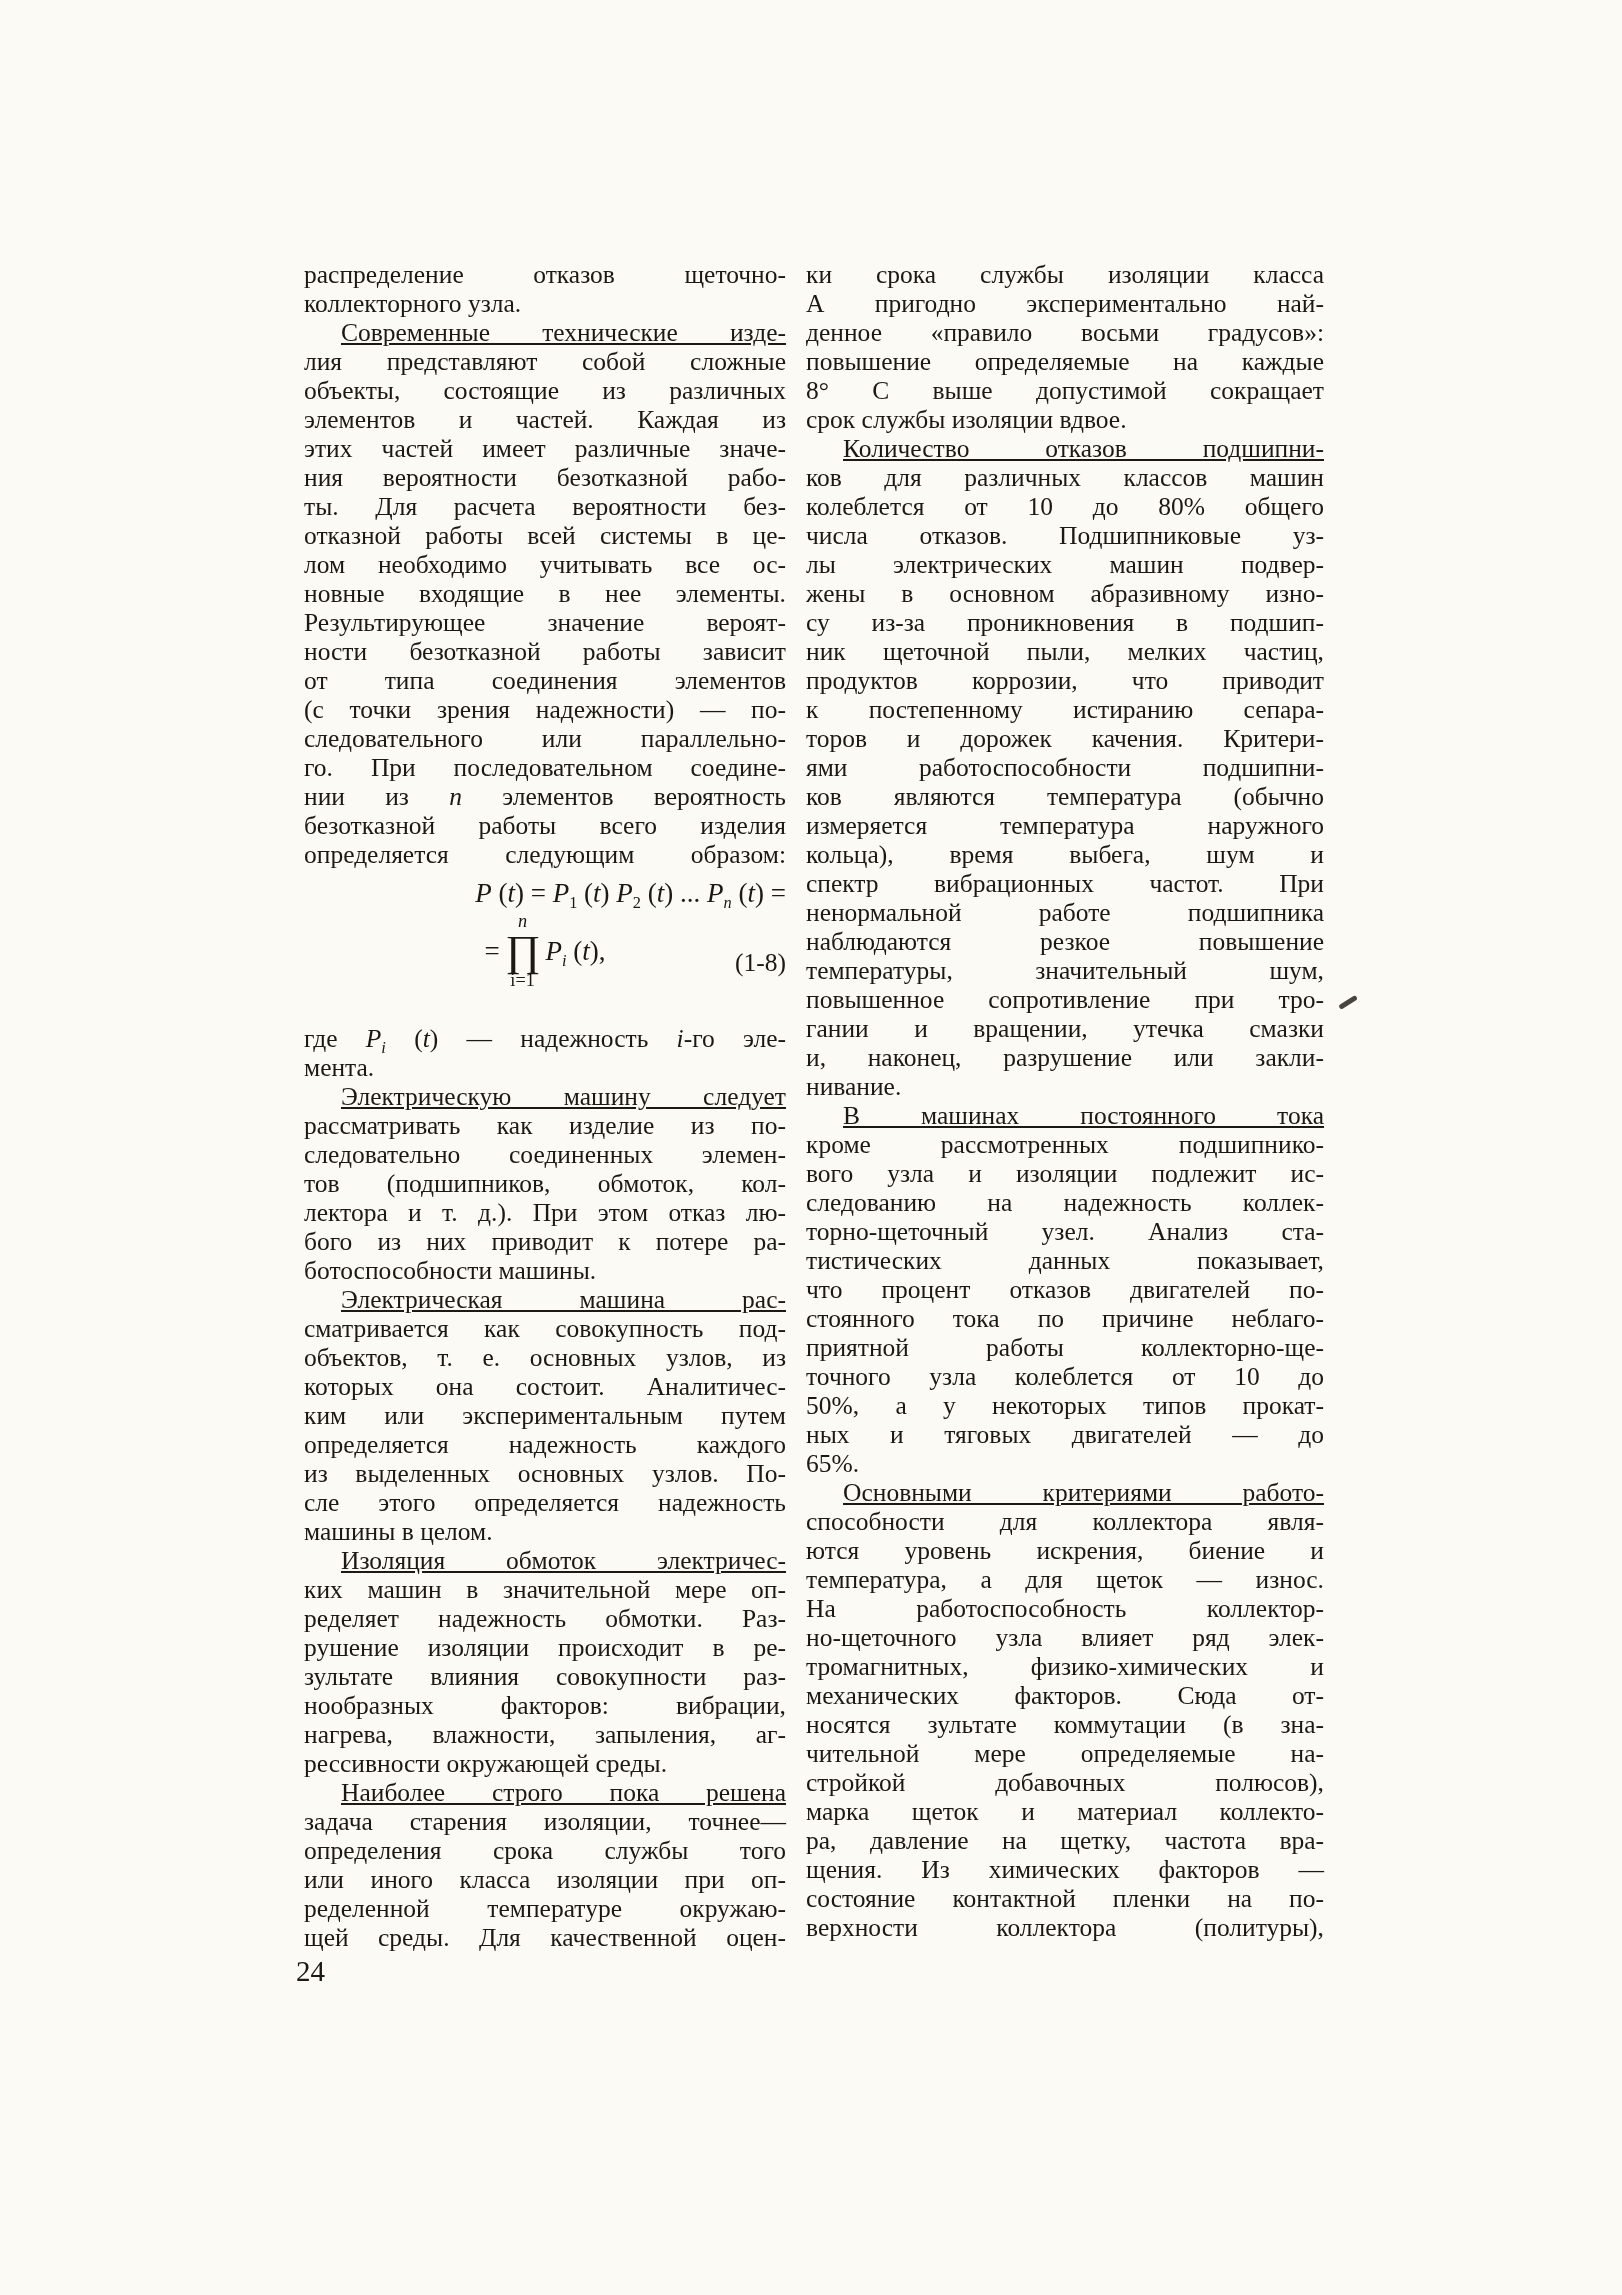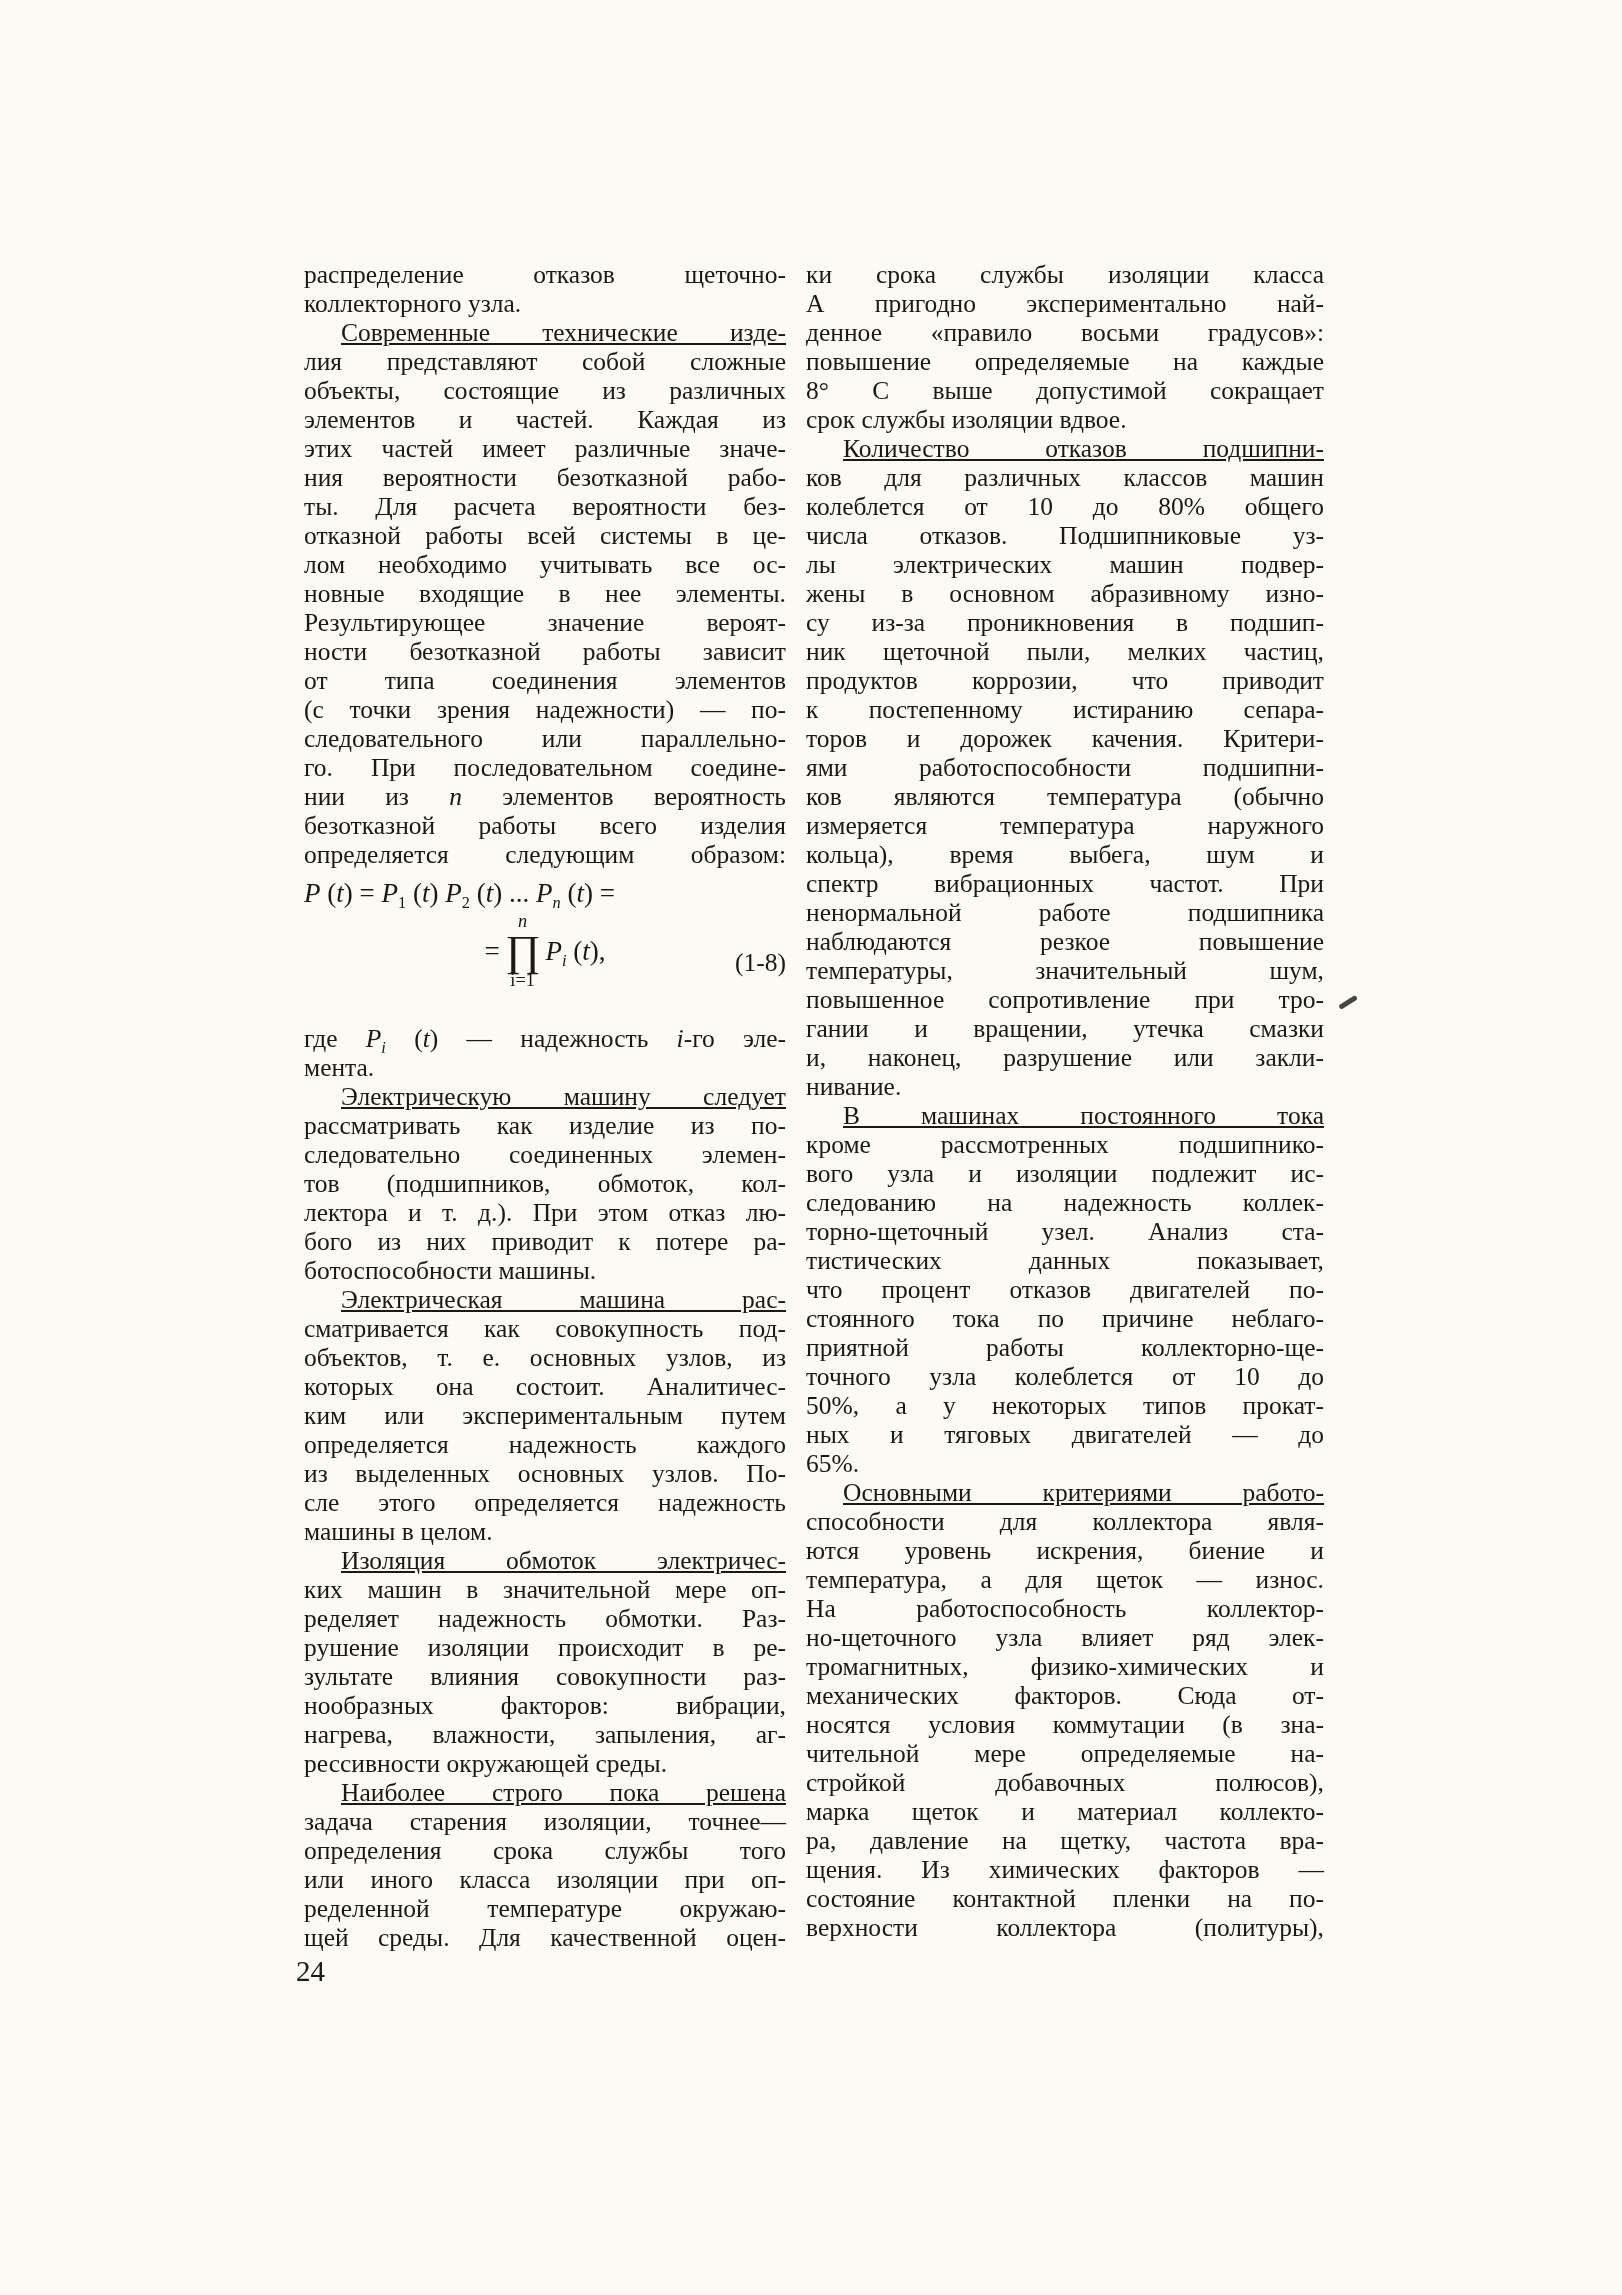--- a/index.html
+++ b/index.html
@@ -25,21 +25,21 @@
     text-align:justify;
     text-align-last:justify;
     overflow:visible;
   }
   .line.ind{text-indent:37px;text-decoration:underline;}
   .line.last{text-align-last:left;}
   sub{font-size:16.4px;line-height:0;vertical-align:-5.9px;}
   .it{font-style:italic;}
   
   .formula{position:relative;height:137px;margin:7.9px 0 10.5px 0;}
-  .f1{text-align:left;font-size:27px;line-height:33px;}
+  .f1{text-align:right;font-size:27px;line-height:33px;}
   .f2{display:flex;justify-content:center;align-items:center;margin-top:2.6px;font-size:27px;}
   .prod{display:inline-flex;flex-direction:column;align-items:center;margin:0 5.2px;}
   .p-sup{font-size:18.3px;font-style:italic;line-height:19.6px;}
   .p-pi{font-size:43px;line-height:38px;}
   .p-sub{font-size:18.3px;line-height:21px;}
   .eq-num{position:absolute;right:0;top:71px;font-size:25.5px;}
   .page-number{position:absolute;left:296px;top:1955px;font-size:29px;}
   
   .margin-mark{
     position:absolute;left:1338px;top:1000px;
@@ -172,21 +172,21 @@
         <div class="line">ных и тяговых двигателей — до</div>
         <div class="line last">65%.</div>
         <div class="line ind">Основными критериями работо-</div>
         <div class="line">способности для коллектора явля-</div>
         <div class="line">ются уровень искрения, биение и</div>
         <div class="line">температура, а для щеток — износ.</div>
         <div class="line">На работоспособность коллектор-</div>
         <div class="line">но-щеточного узла влияет ряд элек-</div>
         <div class="line">тромагнитных, физико-химических и</div>
         <div class="line">механических факторов. Сюда от-</div>
-        <div class="line">носятся условия коммутации (в зна-</div>
+        <div class="line">носятся зультате коммутации (в зна-</div>
         <div class="line">чительной мере определяемые на-</div>
         <div class="line">стройкой добавочных полюсов),</div>
         <div class="line">марка щеток и материал коллекто-</div>
         <div class="line">ра, давление на щетку, частота вра-</div>
         <div class="line">щения. Из химических факторов —</div>
         <div class="line">состояние контактной пленки на по-</div>
         <div class="line">верхности коллектора (политуры),</div>
       </div>
   </div>
 

